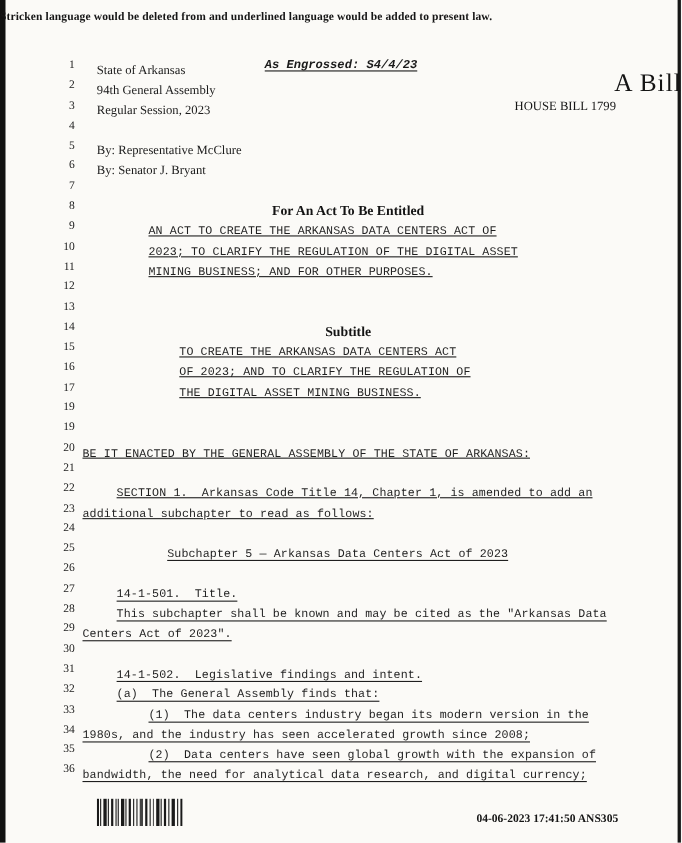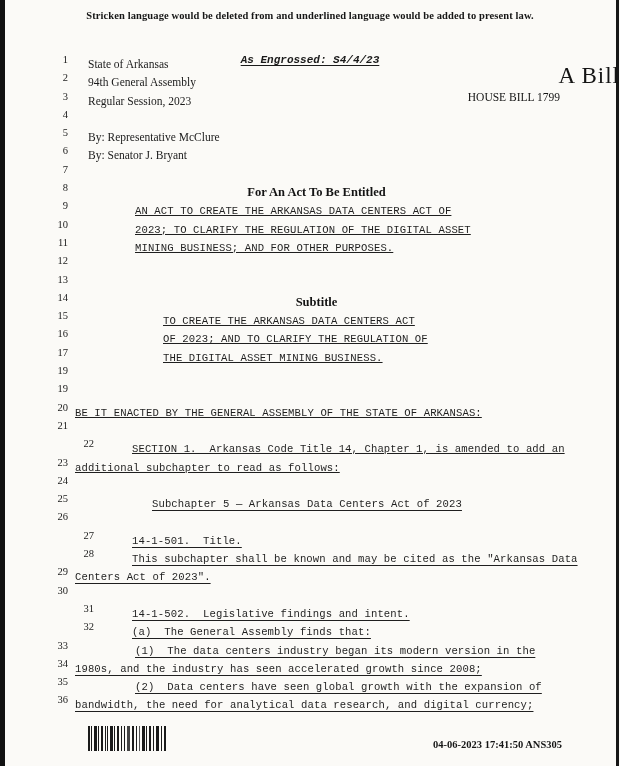--- a/index.html
+++ b/index.html
@@ -8,40 +8,40 @@
     background:#fbfaf7;
     position:relative;
     overflow:hidden;
     color:#1e1e1e;
     -webkit-font-smoothing:antialiased;
   }
   .edge-left{position:absolute;left:0;top:0;width:5px;height:766px;background:#111;}
   .edge-right{position:absolute;left:616px;top:0;width:3px;height:766px;background:#161616;}
   .banner{
     position:absolute;top:10px;left:0;right:0;
-    text-align:center;
+    text-align:left;
     font:bold 10.5px "Liberation Serif", serif;
     color:#161616;
     letter-spacing:.1px;
   }
   .rows{position:absolute;top:54px;left:0;width:616px;}
   .row{position:relative;height:18.31px;line-height:18.31px;padding-left:75px;box-sizing:border-box;}
   .ln{
     position:absolute;left:0;top:0;width:68px;
     text-align:right;
     font:10.5px "Liberation Serif", serif;
     color:#222;
   }
   .lt{white-space:pre;}
   .serif{padding-left:88px;}
   .serif .lt{font:11.5px "Liberation Serif", serif;color:#1b1b1b;}
   .mono .lt{font:10.6px "Liberation Mono", monospace;color:#1f1f1f;letter-spacing:.1px;text-decoration:underline;}
   .head{padding-left:75px;padding-right:58px;text-align:center;}
   .head .lt{font:bold 12.5px "Liberation Serif", serif;color:#141414;text-align:right;}
-  .i1{padding-left:106px;margin-left:26px;}
+  .i1{padding-left:106px;}
   .i2{padding-left:135px;}
   .i3{padding-left:163px;}
   .i4{padding-left:152px;}
   .u .lt{text-underline-offset:3px;text-decoration-thickness:1px;}
   .engrossed{
     position:absolute;top:53px;left:0;right:0;
     text-align:center;
     font:bold italic 11px "Liberation Mono", monospace;
     color:#1a1a1a;
     text-decoration:underline;

